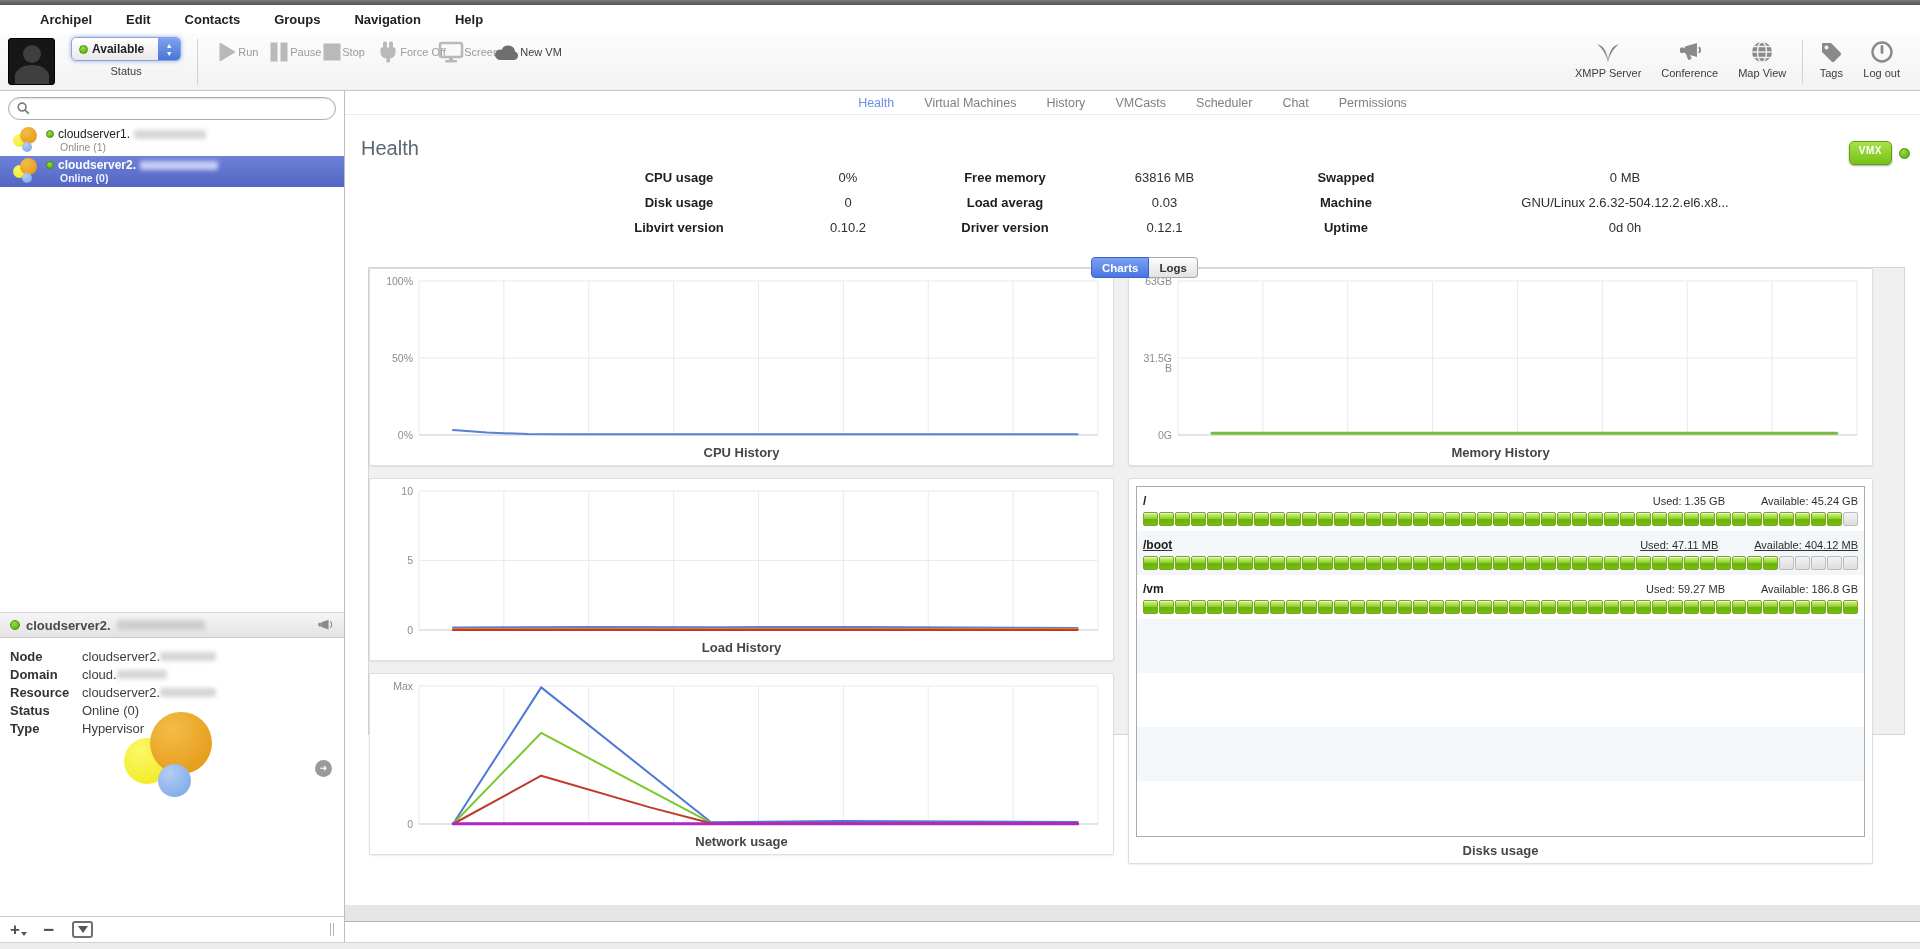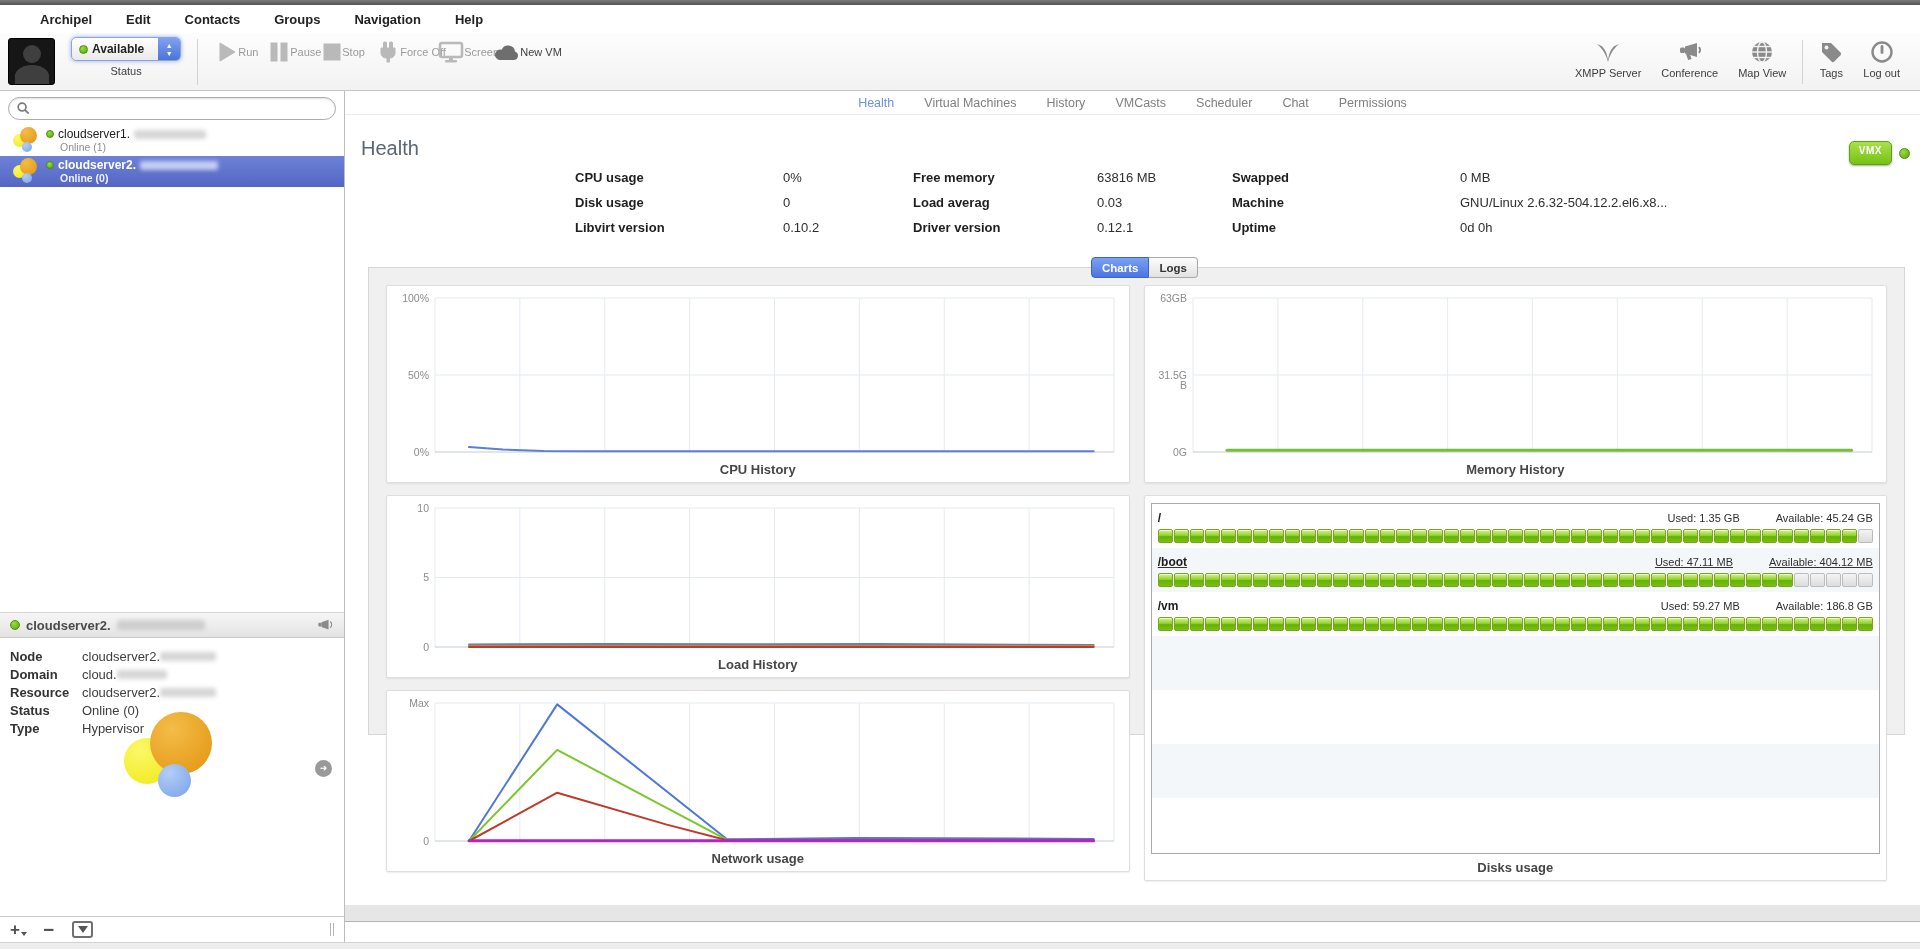--- a/index.html
+++ b/index.html
@@ -93,30 +93,30 @@
   .grip i{display:block;width:1px;height:13px;background:#b5b5b5;}
 
   
   .tabbar{height:24px;display:flex;align-items:center;justify-content:center;gap:30px;border-bottom:1px solid #ececec;}
   .tab{font-size:12.5px;color:#7f7f7f;cursor:pointer;white-space:nowrap;}
   .tab.active{color:#6e8ee8;}
   .page{position:relative;height:827px;}
   .page-title{position:absolute;left:16px;top:22px;font-size:20px;font-weight:normal;color:#5a6673;}
   .vmx-wrap{position:absolute;right:10px;top:26px;display:flex;align-items:center;gap:7px;}
   .vmx-badge{display:inline-block;padding:3px 9px 8px;border-radius:5px;background:linear-gradient(#a8e14a,#76c214);border:1px solid #639f10;box-shadow:0 1px 2px rgba(0,0,0,.35);color:#fff;font-size:10px;font-weight:bold;letter-spacing:.5px;}
-  .stats-grid{position:absolute;left:230px;top:50px;display:grid;grid-template-columns:208px 130px 184px 135px 228px 330px;grid-auto-rows:25px;align-items:center;}
+  .stats-grid{position:absolute;left:230px;top:50px;display:grid;grid-template-columns:208px 130px 184px 135px 228px 330px;grid-auto-rows:25px;align-items:center;text-align:center;}
   .stat-lbl{font-size:13px;font-weight:bold;color:#1e1e1e;}
   .stat-val{font-size:13px;color:#2e2e2e;}
 
   .seg-toggle{position:absolute;left:746px;top:142px;display:flex;z-index:5;}
   .seg-toggle button{height:21px;padding:0 10px;font-size:11.5px;font-weight:bold;cursor:pointer;}
   .seg-toggle .opt-a{border:1px solid #3b63c8;border-radius:4px 0 0 4px;background:linear-gradient(#7ba1f2,#4a75e2);color:#fff;}
   .seg-toggle .opt-b{border:1px solid #a8a8a8;border-left:none;border-radius:0 4px 4px 0;background:linear-gradient(#fdfdfd,#e2e2e2);color:#333;}
 
-  .gray-box{position:absolute;left:23px;right:15px;top:152px;height:468px;background:#f0f0f0;border:1px solid #d6d6d6;border-radius:0;padding:17px;display:flex;gap:14px;}
+  .gray-box{position:absolute;left:23px;right:15px;top:152px;height:468px;background:#f0f0f0;border:1px solid #d6d6d6;border-radius:0;padding:0;display:flex;gap:14px;}
   .col{display:flex;flex-direction:column;gap:12px;width:745px;}
   .card{background:#fff;border:1px solid #dedede;border-radius:2px;box-shadow:0 1px 2px rgba(0,0,0,.07);display:flex;flex-direction:column;align-items:center;}
   .c-title{font-size:13px;font-weight:bold;color:#464646;padding:2px 0 5px;}
   .card svg.chart{display:block;}
 
   
   .disks-inner{width:729px;margin:7px 0 4px;border:1px solid #a9a9a9;background:#fff;}
   .disk-row{height:44px;padding:3px 6px 0;}
   .disk-row.alt,.stripe.alt{background:#f3f7fa;text-decoration:underline;}
   .disk-head{display:flex;align-items:center;height:22px;}

